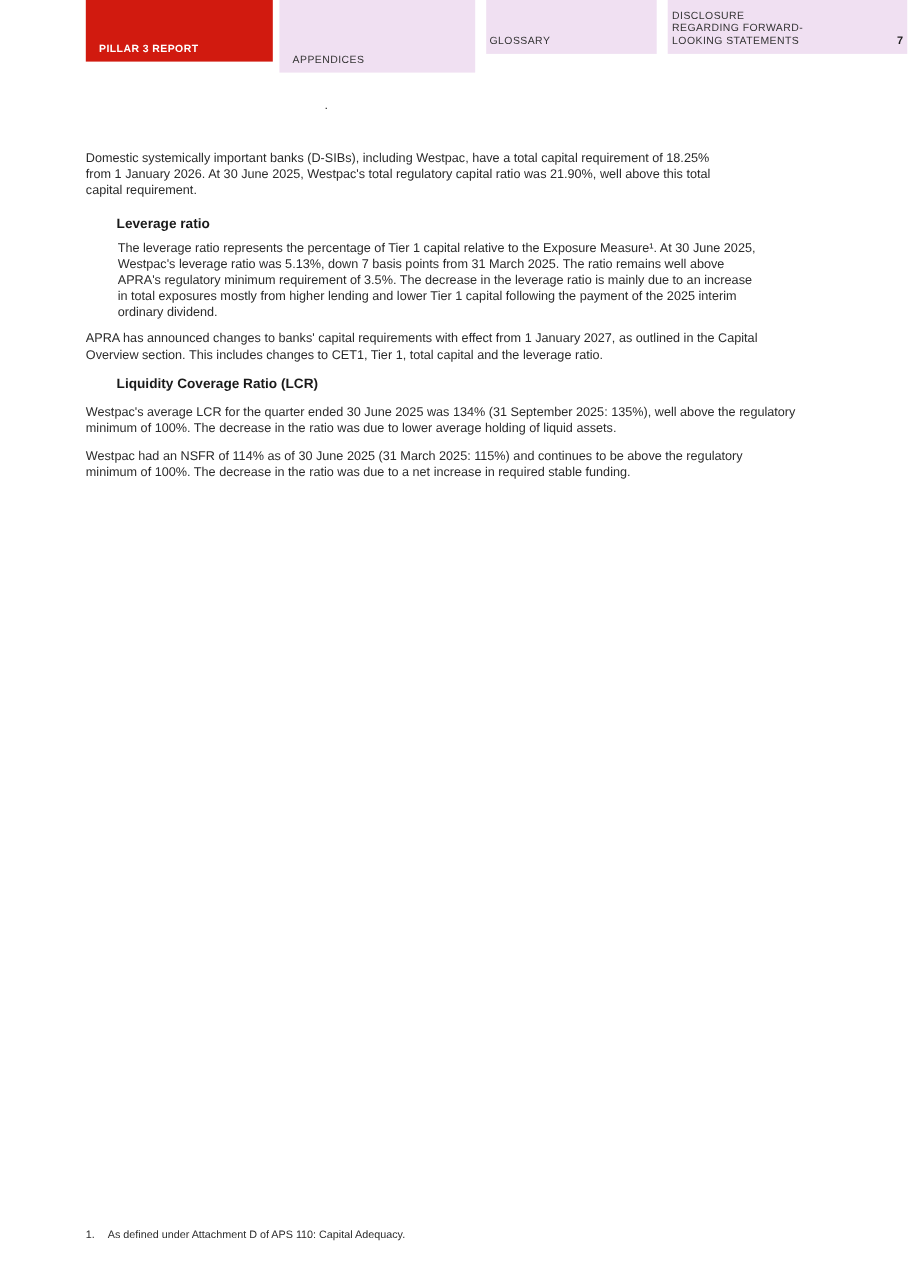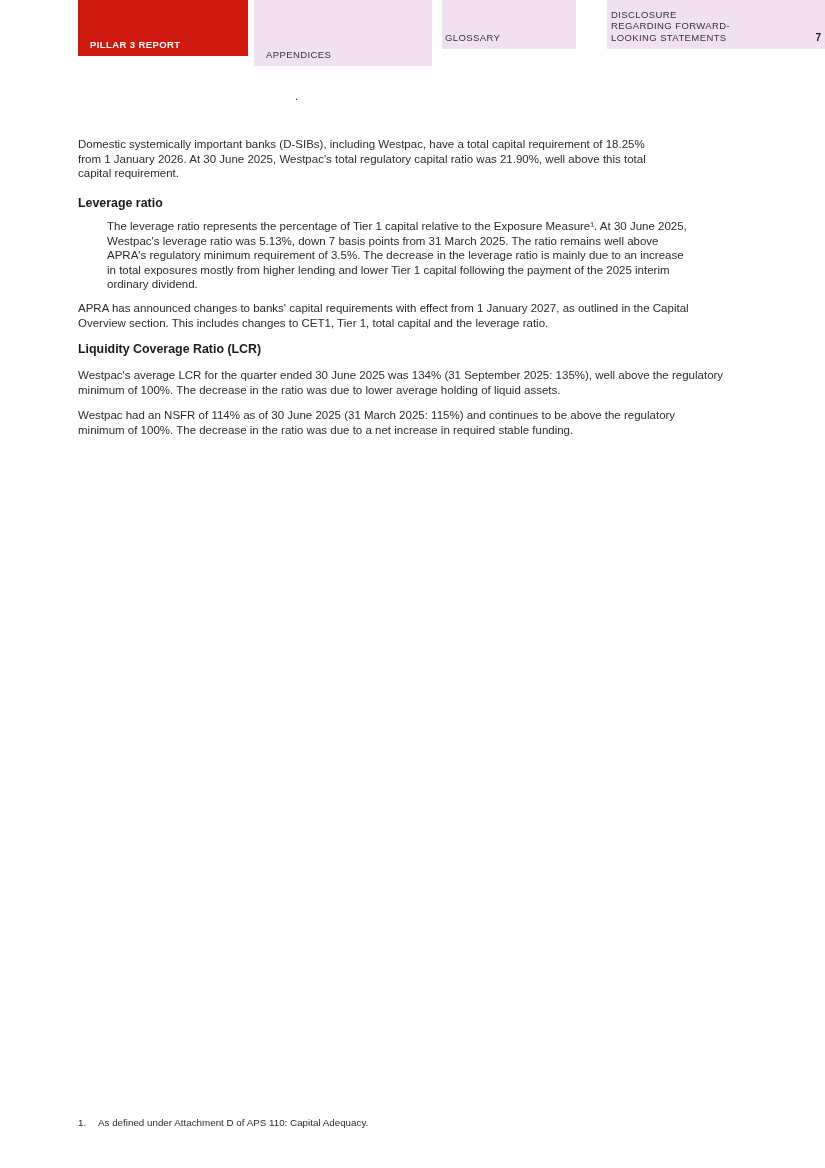--- a/index.html
+++ b/index.html
@@ -30,21 +30,21 @@
     cursor: pointer;
   }
   .tab-label { white-space: pre-line; line-height: 11.5px; }
   .tab-active {
     left: 78px; width: 170px; height: 56px;
     background: #d11a0f; color: #ffffff;
     font-weight: bold;
     padding: 0 0 6px 12px;
   }
   .tab-appendices { left: 254px; width: 178px; height: 66px; padding: 0 0 6px 12px; }
-  .tab-glossary   { left: 442px; width: 134px; height: 49px; padding: 0 0 6px 3px; }
+  .tab-glossary   { left: 442px; width: 155px; height: 49px; padding: 0 0 6px 3px; }
   .tab-disclosure { left: 607px; width: 252px; height: 49px; padding: 0 0 6px 4px; align-items: flex-end; }
   .page-number {
     position: absolute;
     right: 38px; bottom: 6px;
     font-weight: bold;
     color: #1a1a1a;
     letter-spacing: 0;
     font-size: 10px;
   }
 
@@ -66,20 +66,21 @@
     font-size: 11.5px;
     line-height: 14.5px;
     white-space: pre-line;
     color: #2b2b2b;
   }
   .content h3 {
     font-size: 12.4px;
     line-height: 15px;
     font-weight: bold;
     color: #1a1a1a;
+    margin-left: 28px;
   }
   .h-leverage  { margin-top: 15px; }
   .p-leverage  { margin-top: 8.5px; margin-left: 29px; }
   .p-apra      { margin-top: 9.5px; }
   .h-lcr       { margin-top: 12px; }
   .p-lcr       { margin-top: 11px; }
   .h-nsfr      { margin-top: 15px; }
   .p-nsfr      { margin-top: 11px; }
 
   

